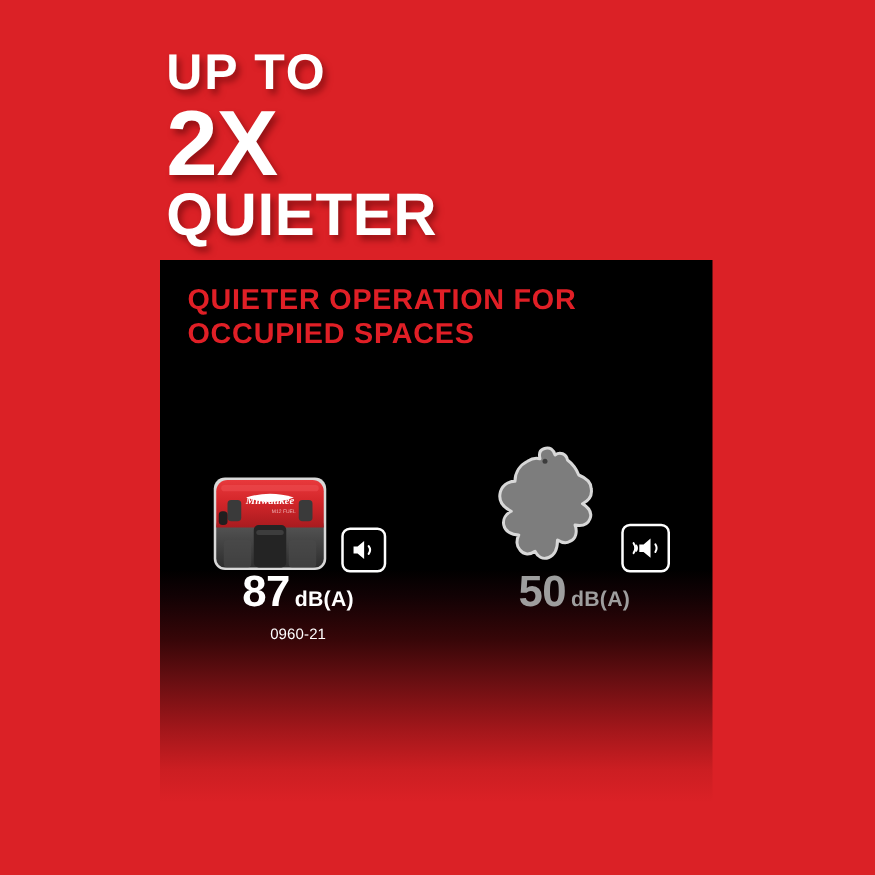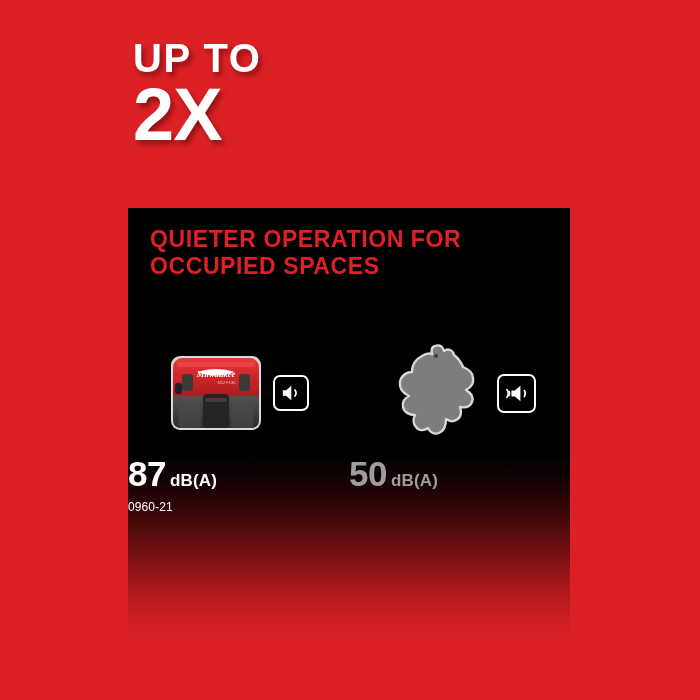--- a/index.html
+++ b/index.html
@@ -103,21 +103,21 @@
   .col-left  { left: 0; }
   .col-right { left: 221px; }
 
   .visual-row {
     position: absolute;
     top: 0;
     left: 0;
     width: 221px;
     height: 130px;
     display: flex;
-    align-items: center;
+    align-items: flex-end;
     justify-content: center;
     gap: 10px;
   }
 
   
   .vac {
     position: relative;
     width: 94px;
     height: 78px;
     flex: 0 0 auto;
@@ -143,20 +143,21 @@
     height: 104px;
     flex: 0 0 auto;
   }
 
   
   .readout {
     position: absolute;
     left: 0;
     top: 128px;
     width: 221px;
+    text-align: center;
   }
   .val-line {
     white-space: nowrap;
     line-height: 1;
   }
   .val-num {
     font-size: 35px;
     font-weight: bold;
     letter-spacing: -0.5px;
   }
@@ -176,20 +177,21 @@
   .tone-gray    { color: #9e9e9e; }
 </style>
 </head>
 <body>
 
 <div id="stage">
 
   <div class="headline">
     <div class="hl-line hl-upto">UP TO</div>
     <div class="hl-line hl-2x">2X</div>
+    <div class="hl-line hl-quieter">QUIETER</div>
   </div>
 
   <div id="panel">
 
     <div class="panel-heading">QUIETER OPERATION FOR
 OCCUPIED SPACES</div>
 
     <div class="compare">
 
       <div class="col col-left">

